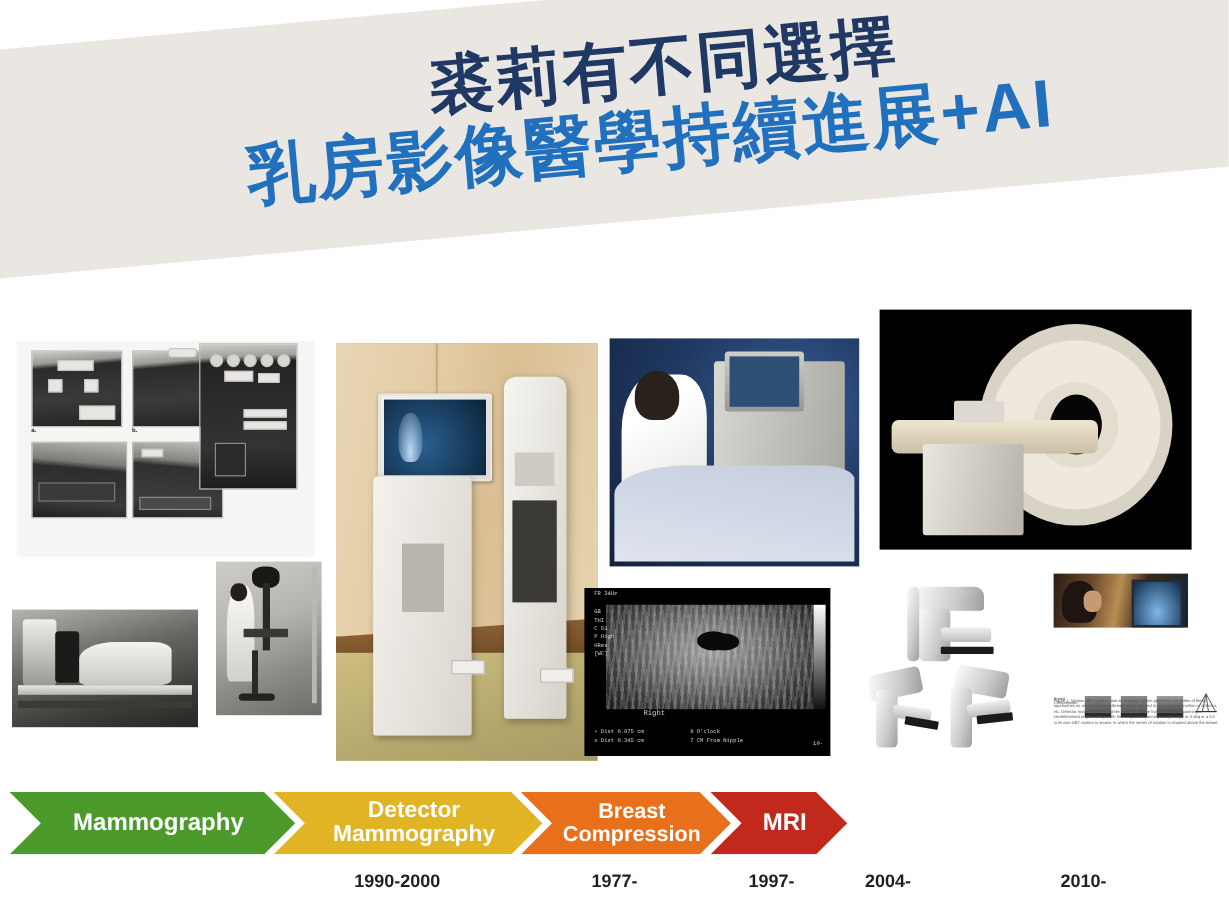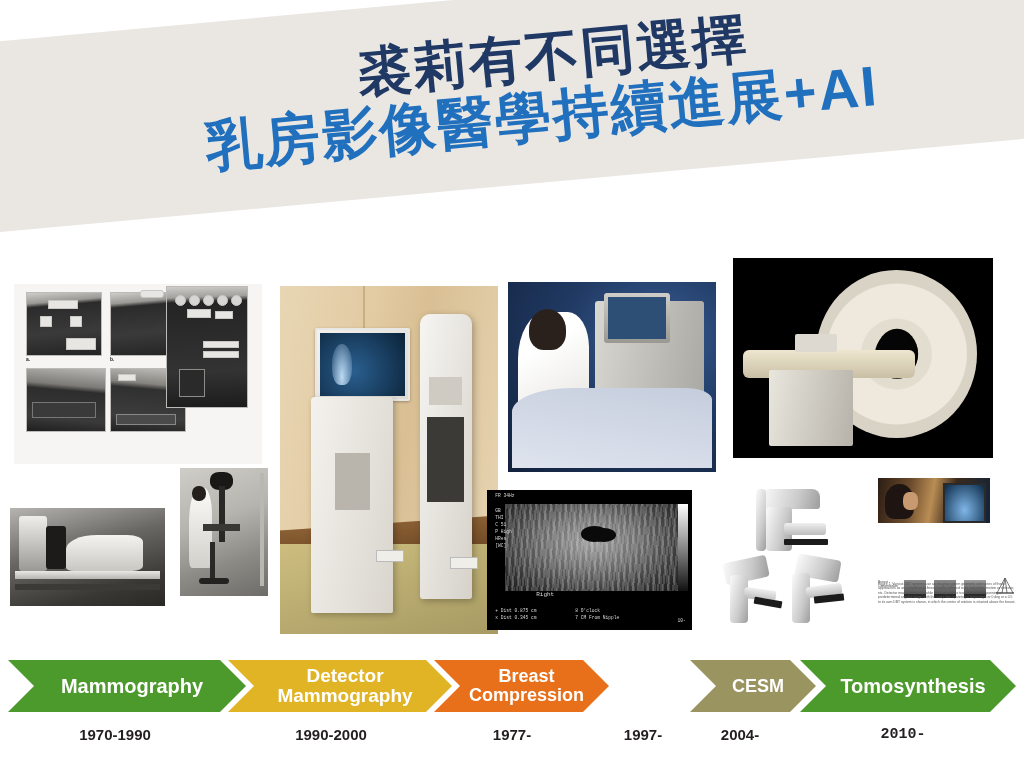--- a/index.html
+++ b/index.html
@@ -362,34 +362,28 @@
           <div>Detector</div>
           <div>Mammography</div>
         </span>
       </div>
     <div class="chev" id="c2" style="left: 434px; width: 175px; background: rgb(232, 112, 26); z-index: 8;">
         <span style="font-size: 18px;">
           <div>Breast</div>
           <div>Compression</div>
         </span>
       </div>
-    <div class="chev" id="c4" style="left: 690px; width: 126px; background: rgb(154, 148, 97); z-index: 6;">
-        <span style="font-size: 18px;">
-          <div>CESM</div>
+    <div class="chev" id="c3" style="left: 592px; width: 114px; background: rgb(192, 41, 28); z-index: 7;">
+        <span style="font-size: 20px;">
+          <div>MRI</div>
         </span>
       </div>
-    <div class="chev" id="c5" style="left: 800px; width: 216px; background: rgb(75, 154, 43); z-index: 5;">
-        <span style="font-size: 20px;">
-          <div>Tomosynthesis</div>
-        </span>
-      </div>
   </div>
 
   <div class="dates">
-    <div class="date" id="d0" style="left: 8px; width: 214px;">1970-1990</div>
     <div class="date" id="d1" style="left: 220px; width: 222px;">1990-2000</div>
     <div class="date" id="d2" style="left: 432px; width: 160px;">1977-</div>
     <div class="date" id="d3" style="left: 588px; width: 110px;">1997-</div>
     <div class="date" id="d4" style="left: 682px; width: 116px;">2004-</div>
-    <div class="date" id="d5" style="left: 828px; width: 150px; font-family: Liberation Mono, monospace;">2010-</div>
+    <div class="date" id="d5" style="left: 828px; width: 150px;">2010-</div>
   </div>
 
 </div>
 
 </body></html>

